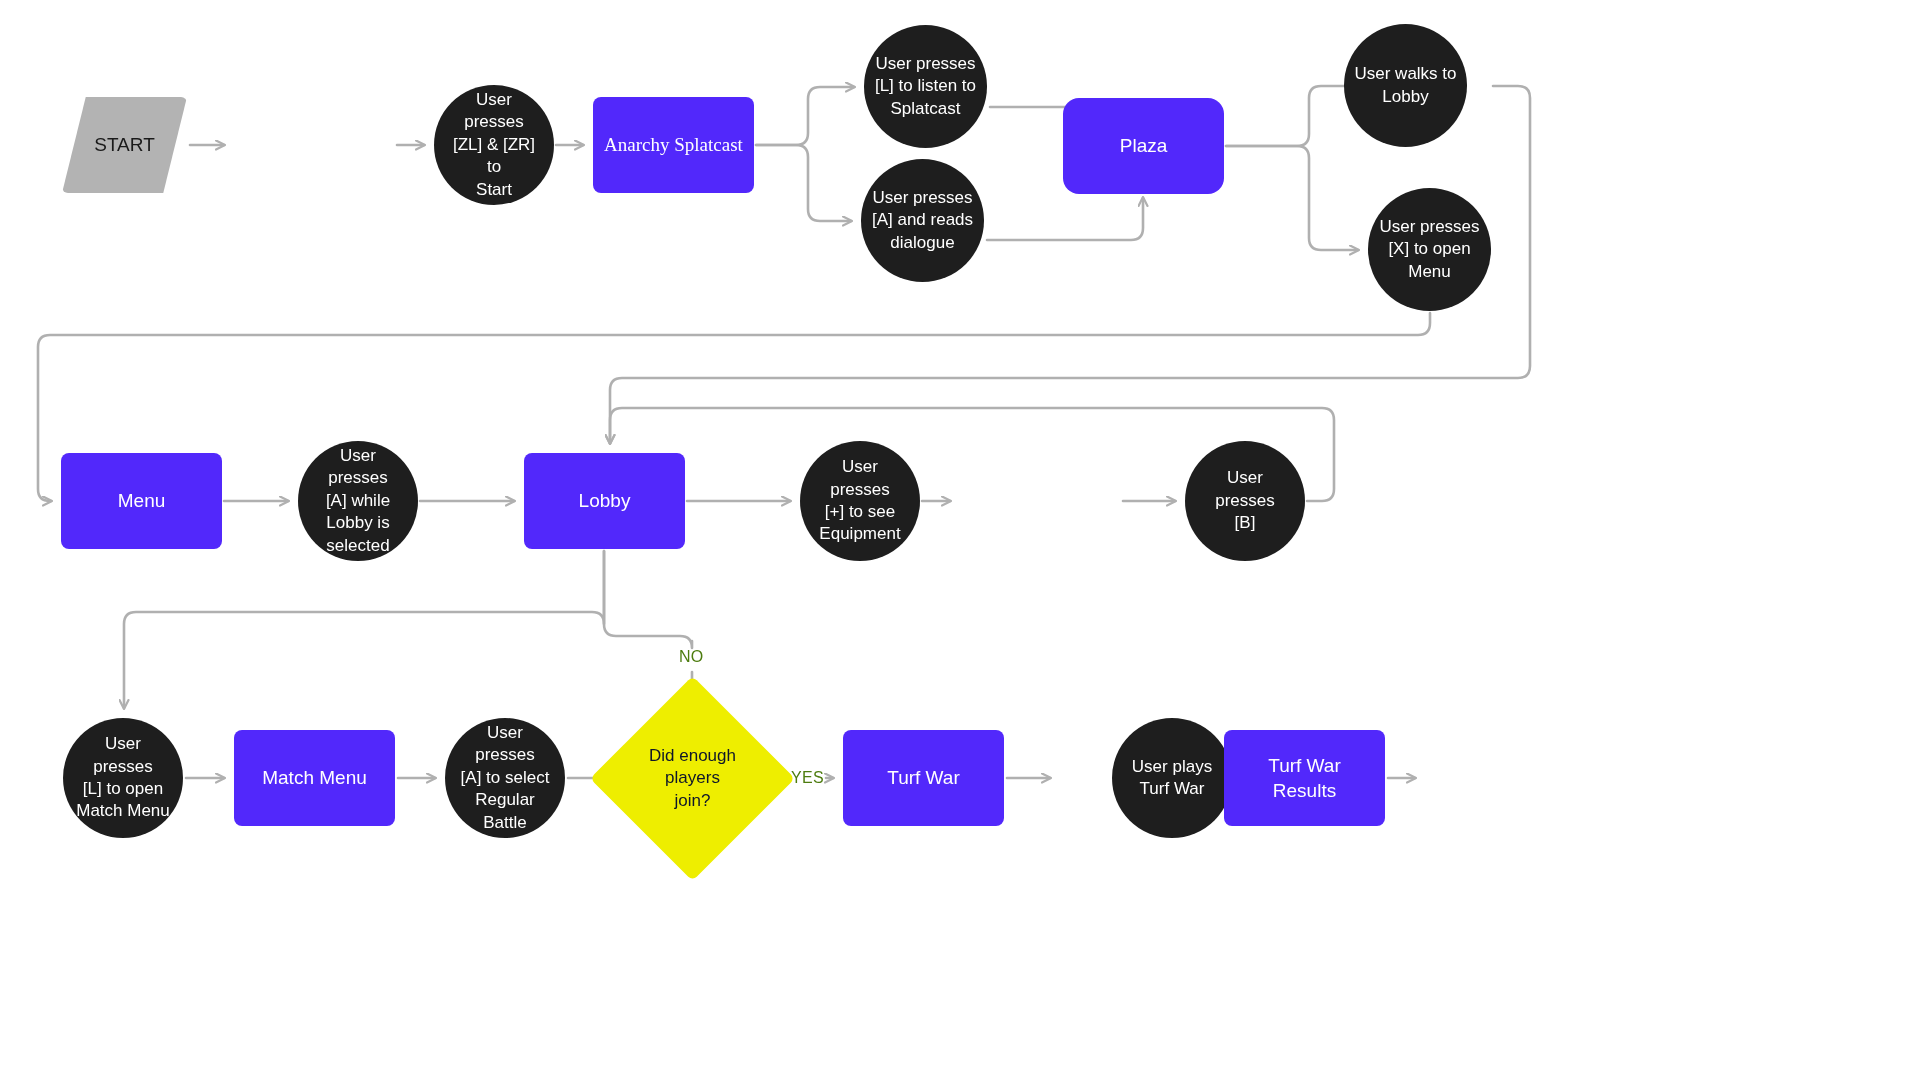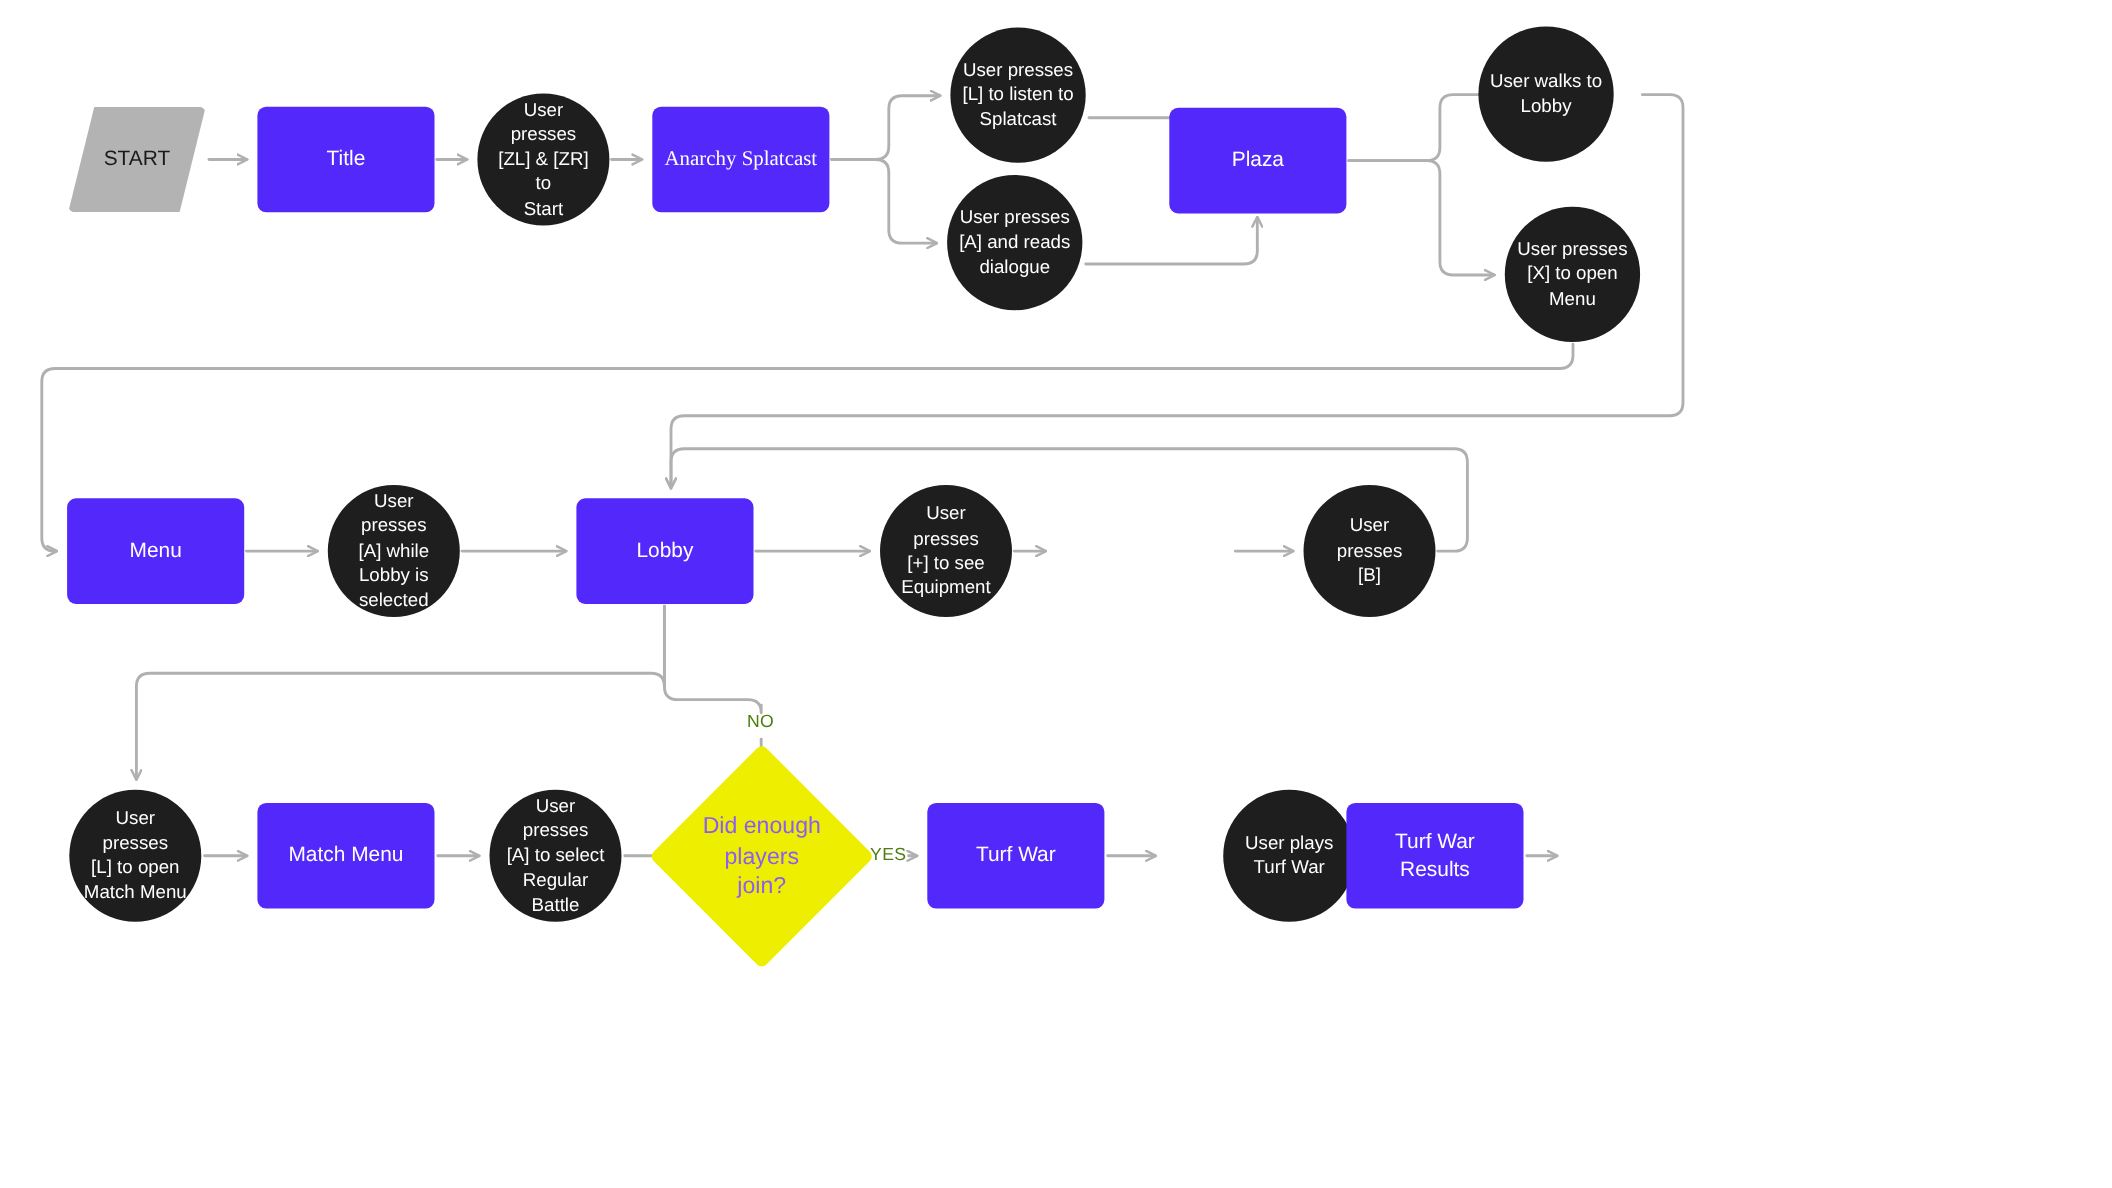--- a/index.html
+++ b/index.html
@@ -6,21 +6,21 @@
   body{width:1920px;height:1080px;overflow:hidden;
        font-family:"Liberation Sans","DejaVu Sans",sans-serif;}
   #stage{position:relative;width:1920px;height:1080px;background:#fff;}
   svg.edges{position:absolute;left:0;top:0;width:1920px;height:1080px;}
   .node{position:absolute;display:flex;align-items:center;justify-content:center;
         text-align:center;box-sizing:border-box;line-height:1.32;}
   .node .lbl{display:block;padding:0 10px;white-space:pre-line;}
   .n-process{background:#5228fb;color:#ffffff;border-radius:8px;font-size:19px;}
   .n-action{background:#1e1e1e;color:#ffffff;border-radius:50%;font-size:17px;}
   .n-term{background:#b3b3b3;color:#1a1a1a;font-size:19px;border-radius:6px;}
-  .n-decision{color:#8b5cf6;font-size:21px;}
+  .n-decision{color:#0f172a;font-size:17px;}
   .n-decision .dshape{position:absolute;left:0;top:0;width:100%;height:100%;
         background:#eeee00;transform:rotate(45deg);border-radius:6px;}
   .n-decision .lbl{position:relative;z-index:2;}
   .edge-label{position:absolute;font-size:16px;color:#4d7c0f;letter-spacing:.3px;}
 </style>
 </head>
 <body>
 
 <div id="stage">
 
@@ -69,42 +69,39 @@
       <path d="M1183,778 H1214" marker-end="url(#ah)"></path>
       <path d="M1388,778 H1415" marker-end="url(#ah)"></path>
     </g>
   </svg>
 
   <div class="node n-term" style="left:62px;top:97px;width:125px;height:96px;clip-path:polygon(19% 0,100% 0,81% 100%,0 100%);">
     <span class="lbl">START</span>
   </div>
 
 
-  <div class="node n-process" style="left:234px;top:97px;width:161px;height:96px;">
-    <span class="lbl">Title</span>
-  </div>
   <div class="node n-action" style="left:434px;top:85px;width:120px;height:120px;">
     <span class="lbl">User presses
 [ZL] &amp; [ZR] to
 Start</span>
   </div>
   <div class="node n-process" style="left:593px;top:97px;width:161px;height:96px;font-family:Liberation Serif, serif;">
     <span class="lbl">Anarchy Splatcast</span>
   </div>
   <div class="node n-action" style="left:864px;top:25px;width:123px;height:123px;">
     <span class="lbl">User presses
 [L] to listen to
 Splatcast</span>
   </div>
   <div class="node n-action" style="left:861px;top:159px;width:123px;height:123px;">
     <span class="lbl">User presses
 [A] and reads
 dialogue</span>
   </div>
-  <div class="node n-process" style="left:1063px;top:98px;width:161px;height:96px;">
+  <div class="node n-process" style="left:1063px;top:98px;width:161px;height:96px;border-radius:16px;">
     <span class="lbl">Plaza</span>
   </div>
   <div class="node n-action" style="left:1344px;top:24px;width:123px;height:123px;">
     <span class="lbl">User walks to
 Lobby</span>
   </div>
   <div class="node n-action" style="left:1368px;top:188px;width:123px;height:123px;">
     <span class="lbl">User presses
 [X] to open
 Menu</span>

